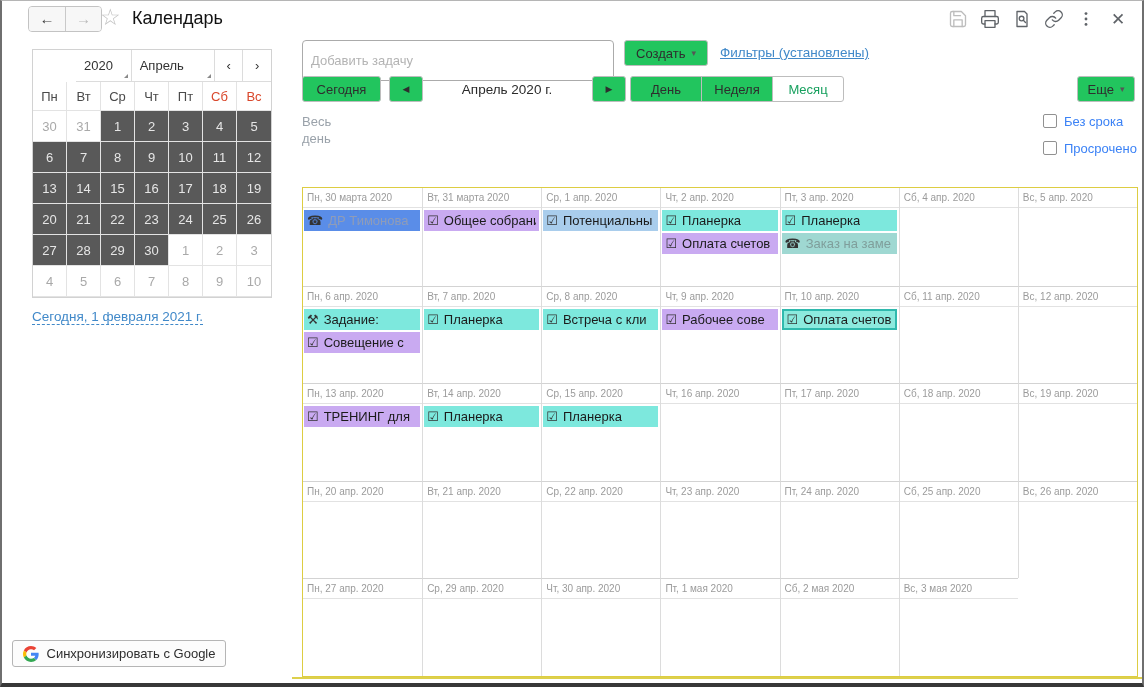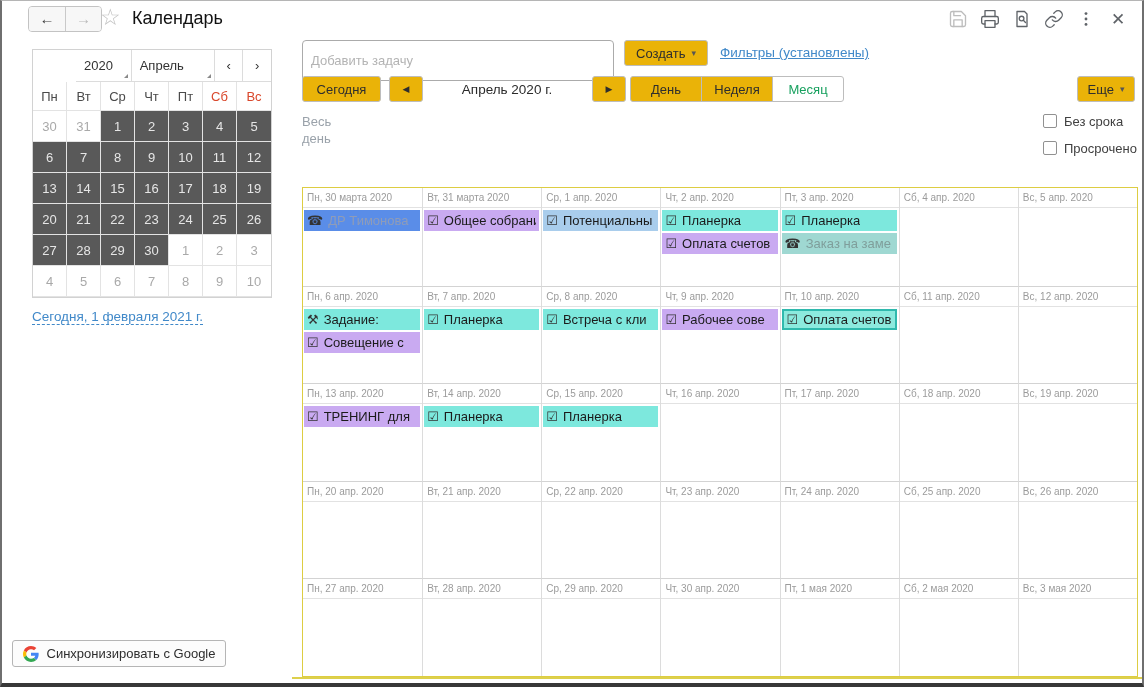--- a/index.html
+++ b/index.html
@@ -47,21 +47,21 @@
   .mc-cell.cur { background:#595959; color:#e6e6e6; }
   .mc-cell.out { background:#fff; color:#a9a9a9; }
   .today-link { position:absolute; left:30px; top:272px; color:#4189c9; font-size:13.5px; cursor:pointer;
                 border-bottom:1px dashed #4189c9; text-decoration:none; }
   .google-btn { position:absolute; left:10px; bottom:12px; width:214px; height:27px; background:#fcfcfc;
                 border:1px solid #b5b5b5; border-radius:3px; display:flex; align-items:center; justify-content:center;
                 gap:8px; font-size:13px; color:#2e2e2e; cursor:pointer; font-family:inherit; }
 
   
   .main { position:absolute; left:290px; top:36px; right:0; bottom:4px; }
-  .btn { background:#eab308; border:1px solid #bdbdbd; border-radius:3px; font-size:13px; color:#2e2e2e;
+  .btn { background:#22c55e; border:1px solid #bdbdbd; border-radius:3px; font-size:13px; color:#2e2e2e;
          cursor:pointer; font-family:inherit; display:inline-flex; align-items:center; justify-content:center; gap:6px; }
   .caret { font-size:9px; color:#555; }
   .add-task { position:absolute; left:10px; top:3px; width:312px; height:41px; border:1px solid #ababab;
               border-radius:4px; padding:0 8px; font-size:13px; font-family:inherit; color:#2b2b2b; }
   .add-task::placeholder { color:#b3b3b3; }
   .create-btn { position:absolute; left:332px; top:3px; width:84px; height:26px; }
   .filters-link { position:absolute; left:428px; top:8px; color:#4189c9; font-size:13.5px; text-decoration:underline; cursor:pointer; }
   .today-btn { position:absolute; left:10px; top:39px; width:79px; height:26px; }
   .nav-prev { position:absolute; left:97px; top:39px; width:34px; height:26px; font-size:9px; }
   .period-label { position:absolute; left:131px; top:39px; width:168px; height:26px; display:flex; align-items:center;
@@ -71,21 +71,21 @@
   .view-btn { width:72px; height:26px; border-radius:0; }
   .view-btn:first-child { border-radius:3px 0 0 3px; }
   .view-btn:last-child { border-radius:0 3px 3px 0; }
   .view-btn + .view-btn { margin-left:-1px; }
   .view-btn.active { color:#17a05e; background:#fff; }
   .more-btn { position:absolute; left:785px; top:39px; width:58px; height:26px; }
   .allday { position:absolute; left:10px; top:76px; color:#9aa2aa; font-size:13px; line-height:17px; }
   .cb-col { position:absolute; left:751px; top:74px; }
   .cb-row { display:flex; align-items:center; gap:7px; height:20px; margin-bottom:7px; cursor:pointer; }
   .cb-box { width:14px; height:14px; border:1px solid #919191; border-radius:2px; background:#fff; }
-  .cb-row span:last-child { font-size:13px; color:#404040; }
+  .cb-row span:last-child { font-size:13px; color:#3b82f6; }
 
   
   .cal-grid { position:absolute; left:10px; top:150px; width:836px; height:490px;
               border:1px solid #ddcd42; display:grid; grid-template-columns:repeat(7,1fr);
               grid-template-rows:repeat(5,1fr); background:#fff; }
   .day-cell { overflow:hidden; }
   .day-cell.bl { border-left:1px solid #dcdcdc; }
   .day-cell.bt { border-top:1px solid #d3d3d3; }
   .day-head { height:20px; line-height:19px; padding-left:4px; font-size:10px; color:#9b9b9b;
               white-space:nowrap; overflow:hidden; border-bottom:1px solid #e2e2e2; }
@@ -417,23 +417,20 @@
         <div class="day-cell bt bl">
           <div class="day-head">Сб, 25 апр. 2020</div>
         </div>
         <div class="day-cell bt bl">
           <div class="day-head">Вс, 26 апр. 2020</div>
         </div>
         <div class="day-cell bt">
           <div class="day-head">Пн, 27 апр. 2020</div>
         </div>
         <div class="day-cell bt bl">
-          <div class="day-head">Вт, 28 апр. 2020</div>
-        </div>
-        <div class="day-cell bt bl">
           <div class="day-head">Ср, 29 апр. 2020</div>
         </div>
         <div class="day-cell bt bl">
           <div class="day-head">Чт, 30 апр. 2020</div>
         </div>
         <div class="day-cell bt bl">
           <div class="day-head">Пт, 1 мая 2020</div>
         </div>
         <div class="day-cell bt bl">
           <div class="day-head">Сб, 2 мая 2020</div>

